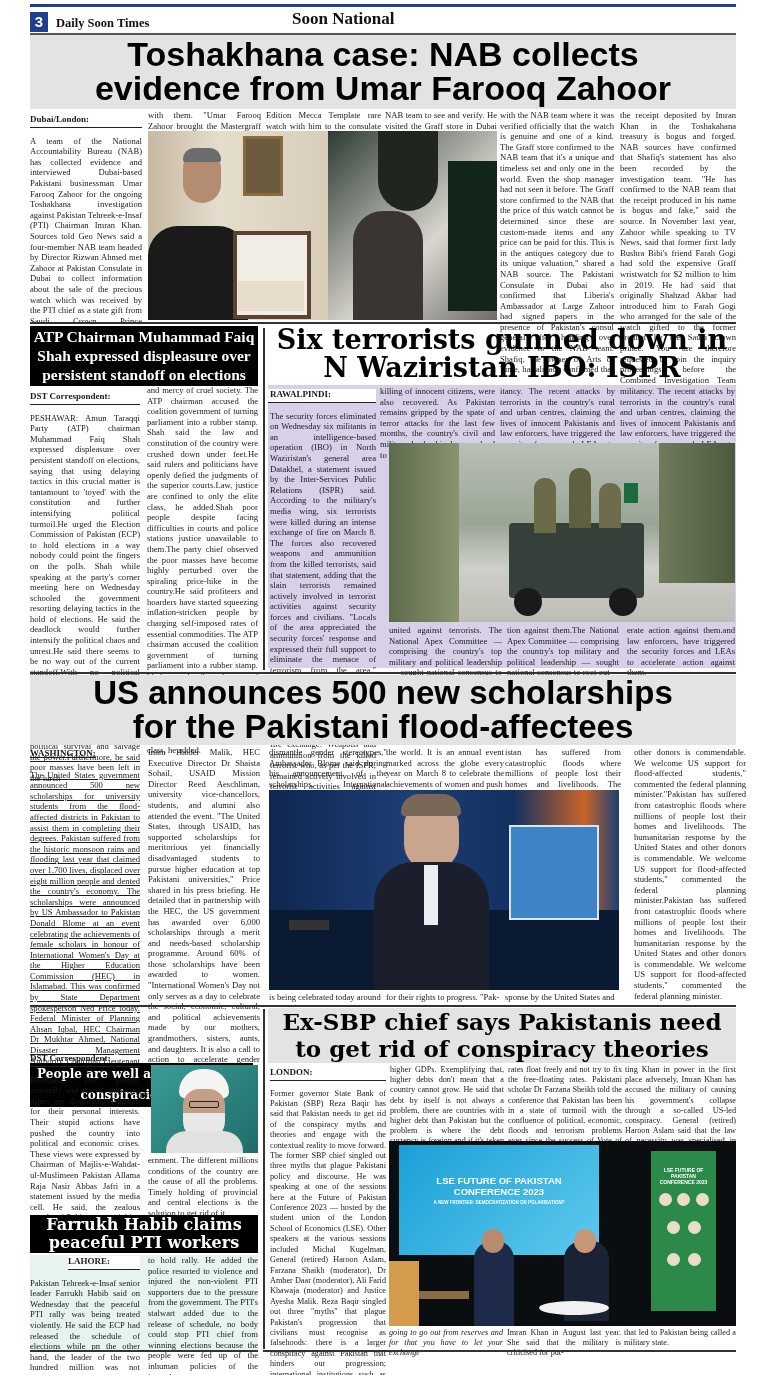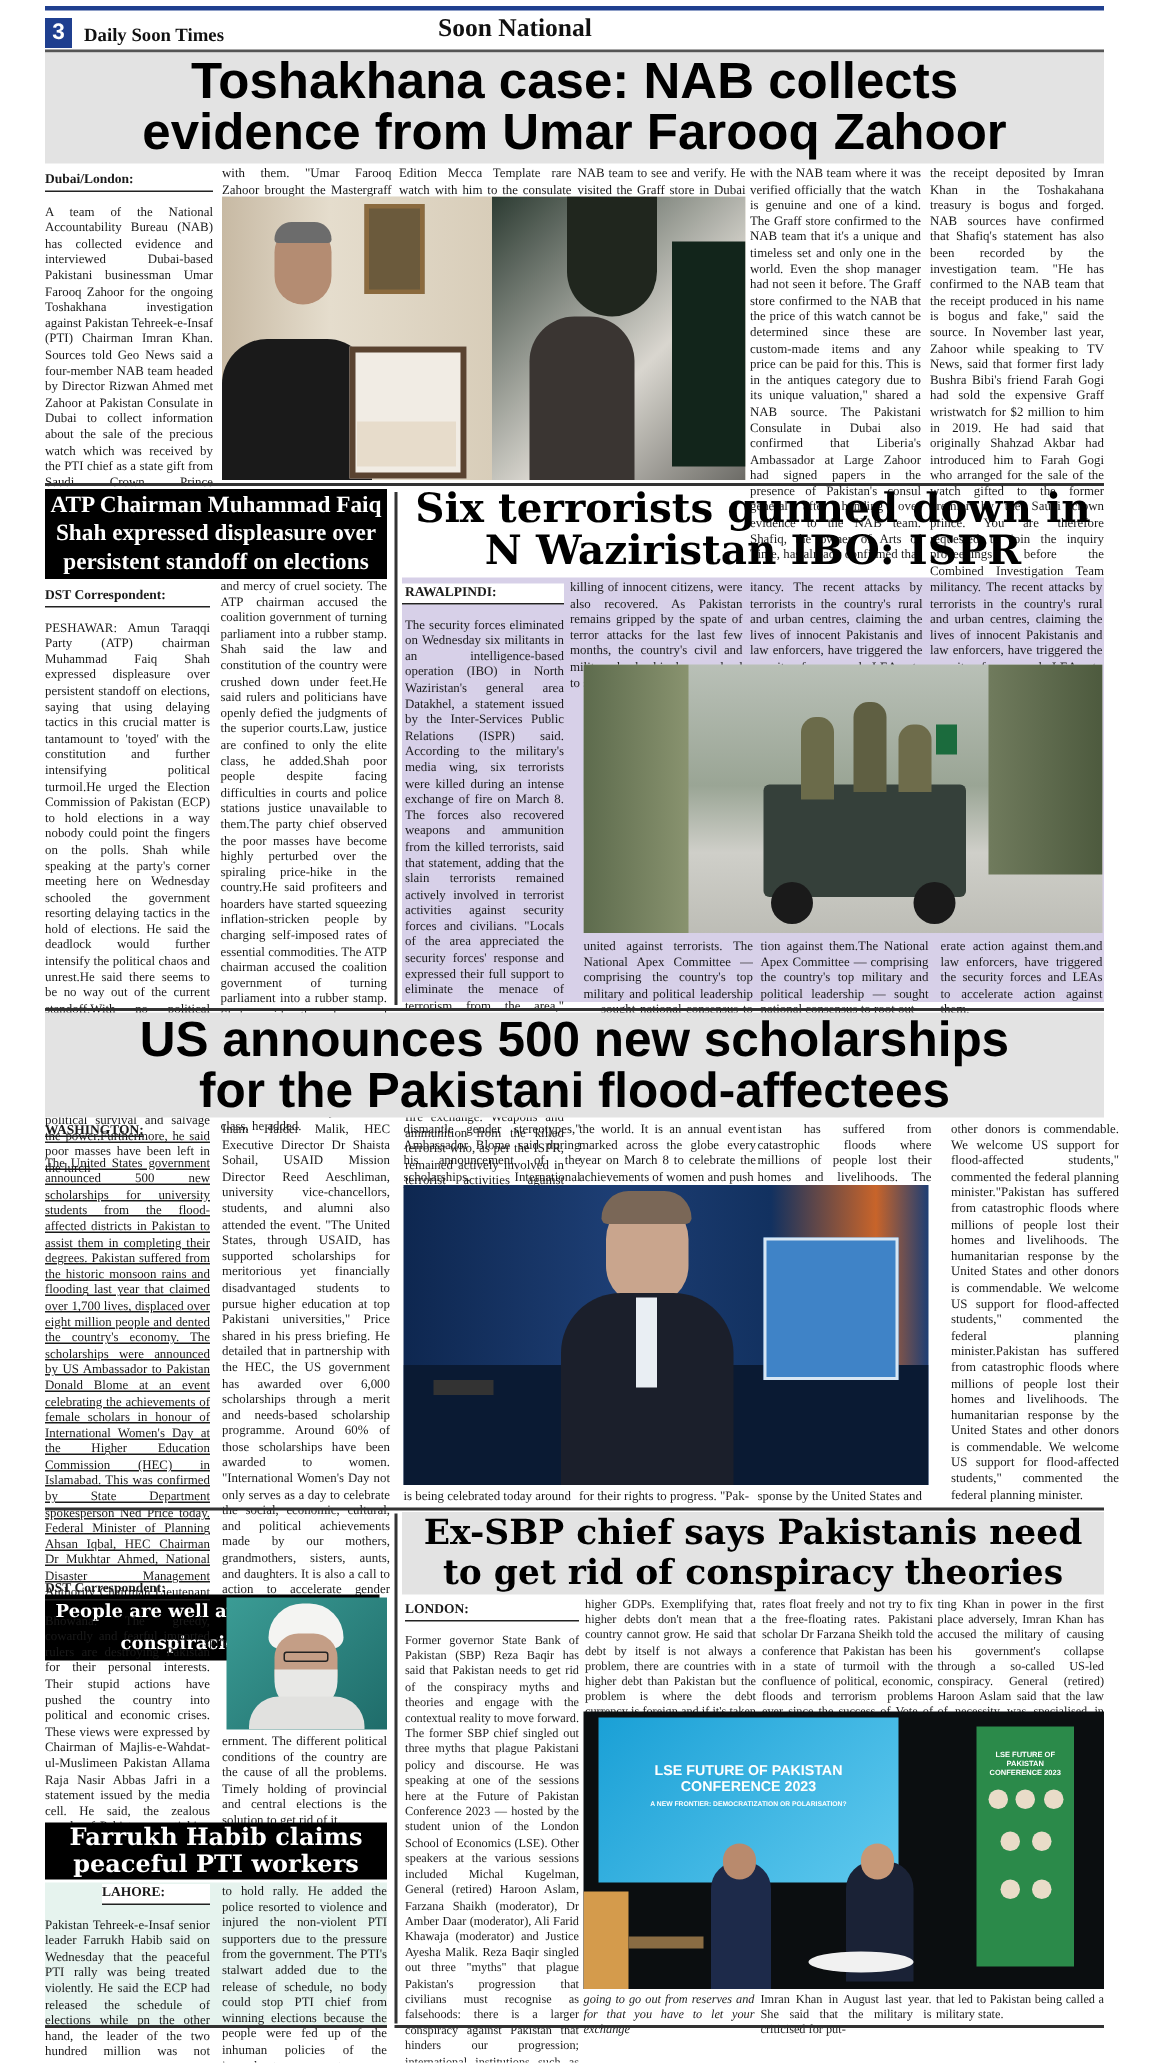--- a/index.html
+++ b/index.html
@@ -168,21 +168,21 @@
     <p>spiracies of this imported gov-</p>
   </div>
 <div class="photo" style="left:151px;top:1065px;width:107px;height:88px;background:linear-gradient(135deg,#3b9c95,#1f6c6a);">
   <div class="abs" style="left:28px;top:4px;width:50px;height:30px;background:#f4f4f2;border-radius:25px 25px 8px 8px;"></div>
   <div class="abs" style="left:32px;top:24px;width:42px;height:44px;background:#c49e86;border-radius:16px;"></div>
   <div class="abs" style="left:32px;top:48px;width:42px;height:28px;background:#e8e8e6;border-radius:0 0 20px 20px;"></div>
   <div class="abs" style="left:15px;top:66px;width:77px;height:22px;background:#e1e1df;border-radius:20px 20px 0 0;"></div>
   <div class="abs" style="left:38px;top:36px;width:30px;height:7px;border:1.5px solid #222;border-radius:2px;"></div>
 </div>
 <div class="col" style="left:148px;top:1155px;width:110px;">
-    <p>ernment. The different political conditions of the country are the cause of all the problems. Timely holding of provincial and central elections is the solution to get rid of it.</p>
+    <p>ernment. The different millions conditions of the country are the cause of all the problems. Timely holding of provincial and central elections is the solution to get rid of it.</p>
   </div>
 
 <div class="abs hl-black" style="left:30px;top:1215px;width:228px;height:38px;font-size:16px;line-height:18px;padding:1px 2px;">Farrukh Habib claims peaceful PTI workers being tortured</div>
 <div class="abs" style="left:30px;top:1255px;width:228px;height:95px;background:#e6f3ee;"></div>
 <div class="col" style="left:30px;top:1256px;width:110px;">
   <div class="dateline" style="background:#fff;margin-left:38px;">LAHORE:</div>
   <p>Pakistan Tehreek-e-Insaf senior leader Farrukh Habib said on Wednesday that the peaceful PTI rally was being treated violently. He said the ECP had released the schedule of elections while pn the other hand, the leader of the two hundred million was not allowed</p>
 </div>
 <div class="col" style="left:148px;top:1255px;width:110px;">
     <p>to hold rally. He added the police resorted to violence and injured the non-violent PTI supporters due to the pressure from the government. The PTI's stalwart added due to the release of schedule, no body could stop PTI chief from winning elections because the people were fed up of the inhuman policies of the incumbent government.</p>

